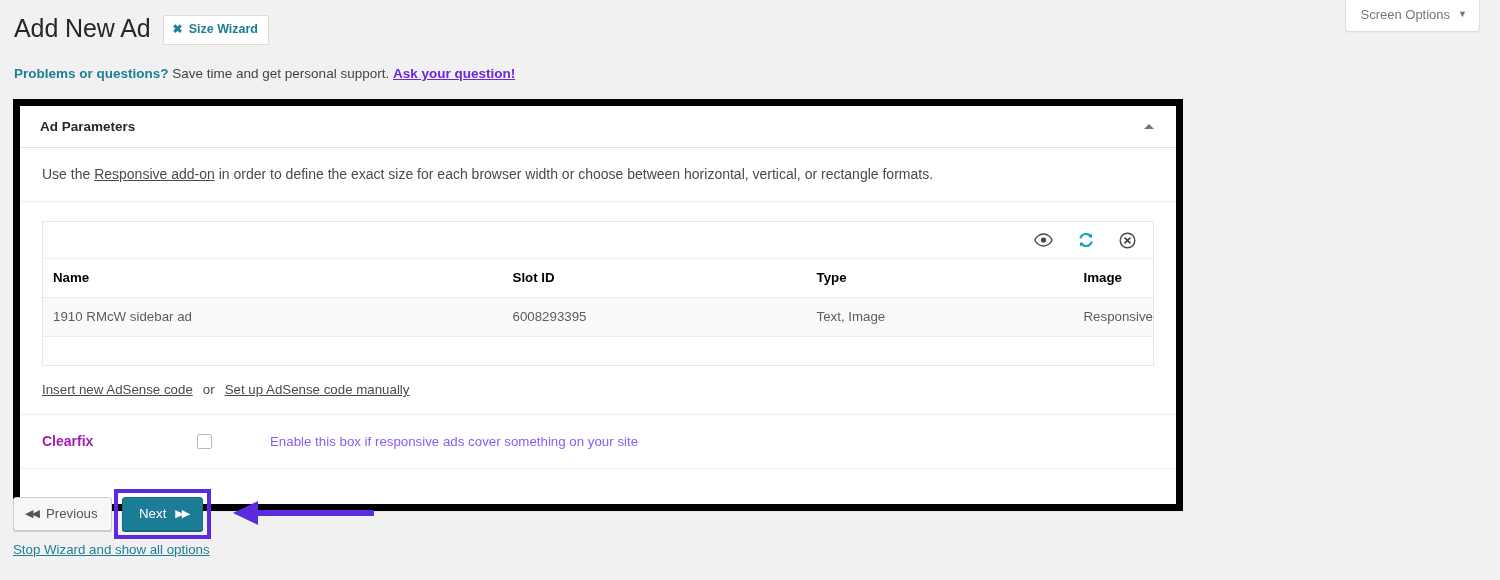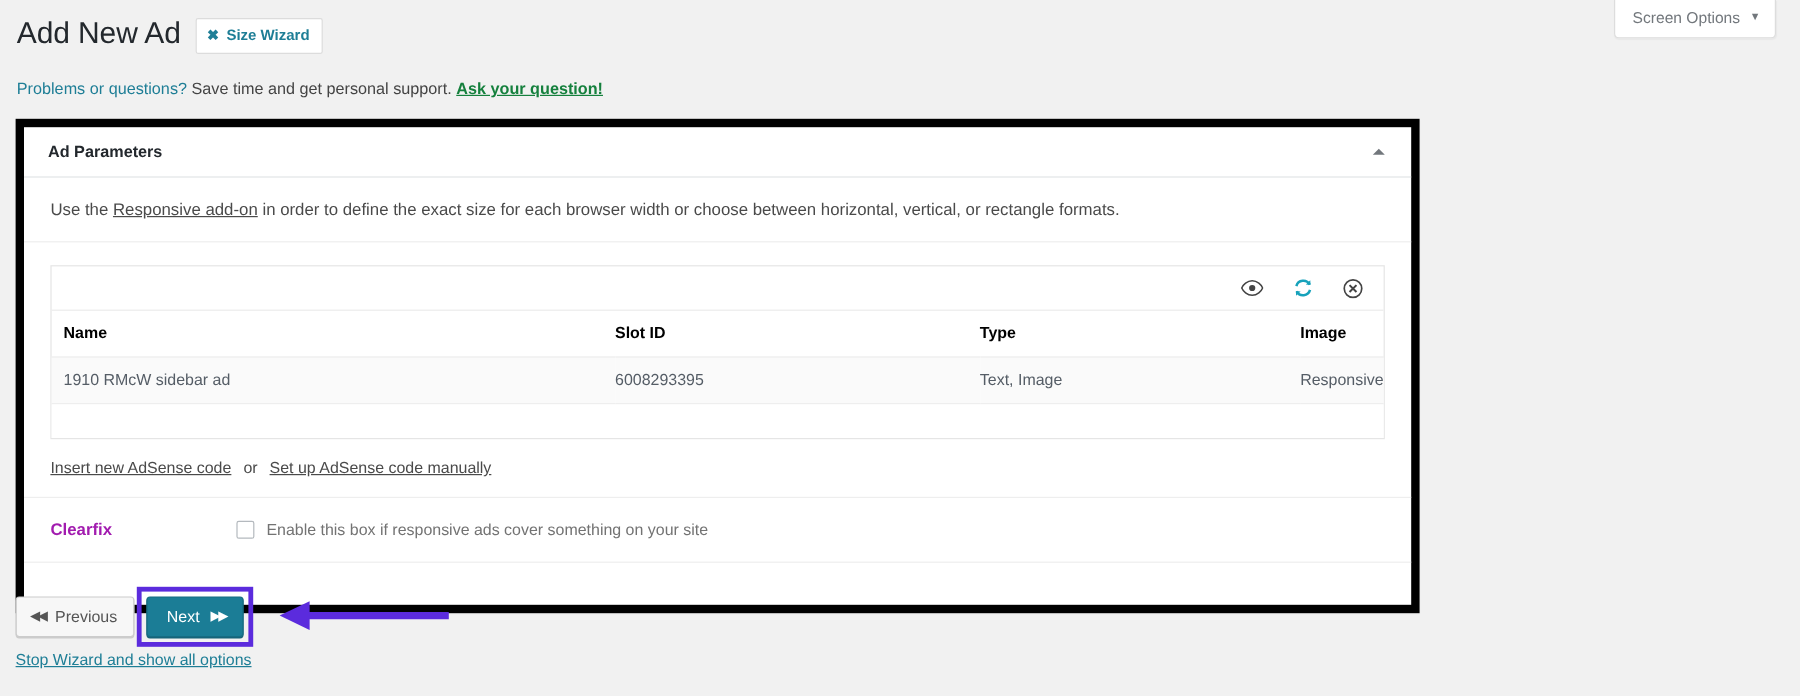--- a/index.html
+++ b/index.html
@@ -78,24 +78,24 @@
 
   
   .support-line {
     font-size: 13.5px;
     color: #444;
     padding: 20px 0 0 14px;
     line-height: 1.4;
   }
   .support-line .strong-teal {
     color: #1e7e96;
-    font-weight: normal;
+    font-weight: bold;
   }
   .support-line .ask-link {
-    color: #15803d;
+    color: #6d28d9;
     font-weight: bold;
     text-decoration: underline;
     cursor: pointer;
   }
 
   
   .panel {
     position: absolute;
     left: 13px;
     top: 99px;
@@ -228,21 +228,22 @@
   .cb {
     width: 15px; height: 15px;
     border: 1px solid #b4b9be;
     background: #fff;
     border-radius: 2px;
     cursor: pointer;
     flex: 0 0 auto;
   }
   .clearfix-check span.txt {
     font-size: 13.3px;
-    color: #737373;
+    color: #8b5cf6;
+    margin-left: 48px;
   }
   .panel-tail { height: 35px; }
 
   
   .footer-area {
     position: absolute;
     left: 13px;
     top: 489px;
     width: 1474px;
   }

